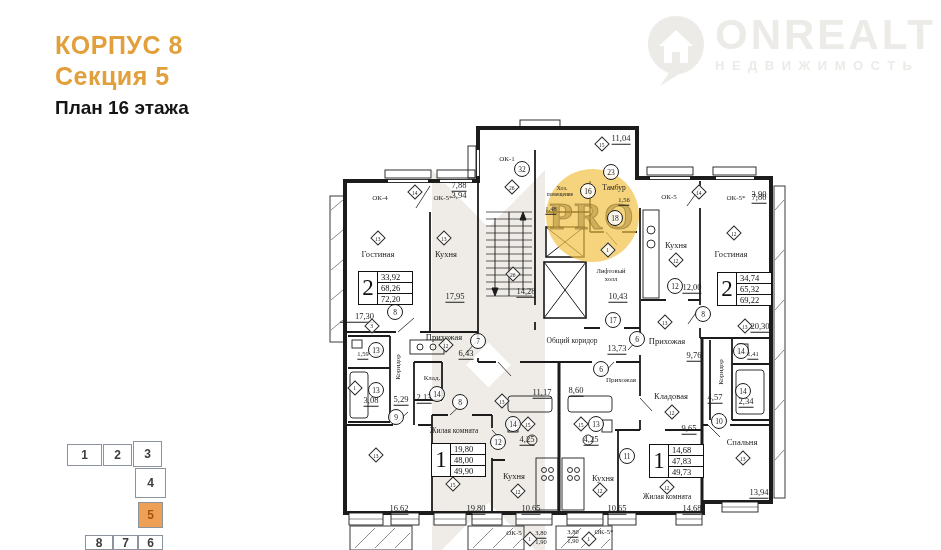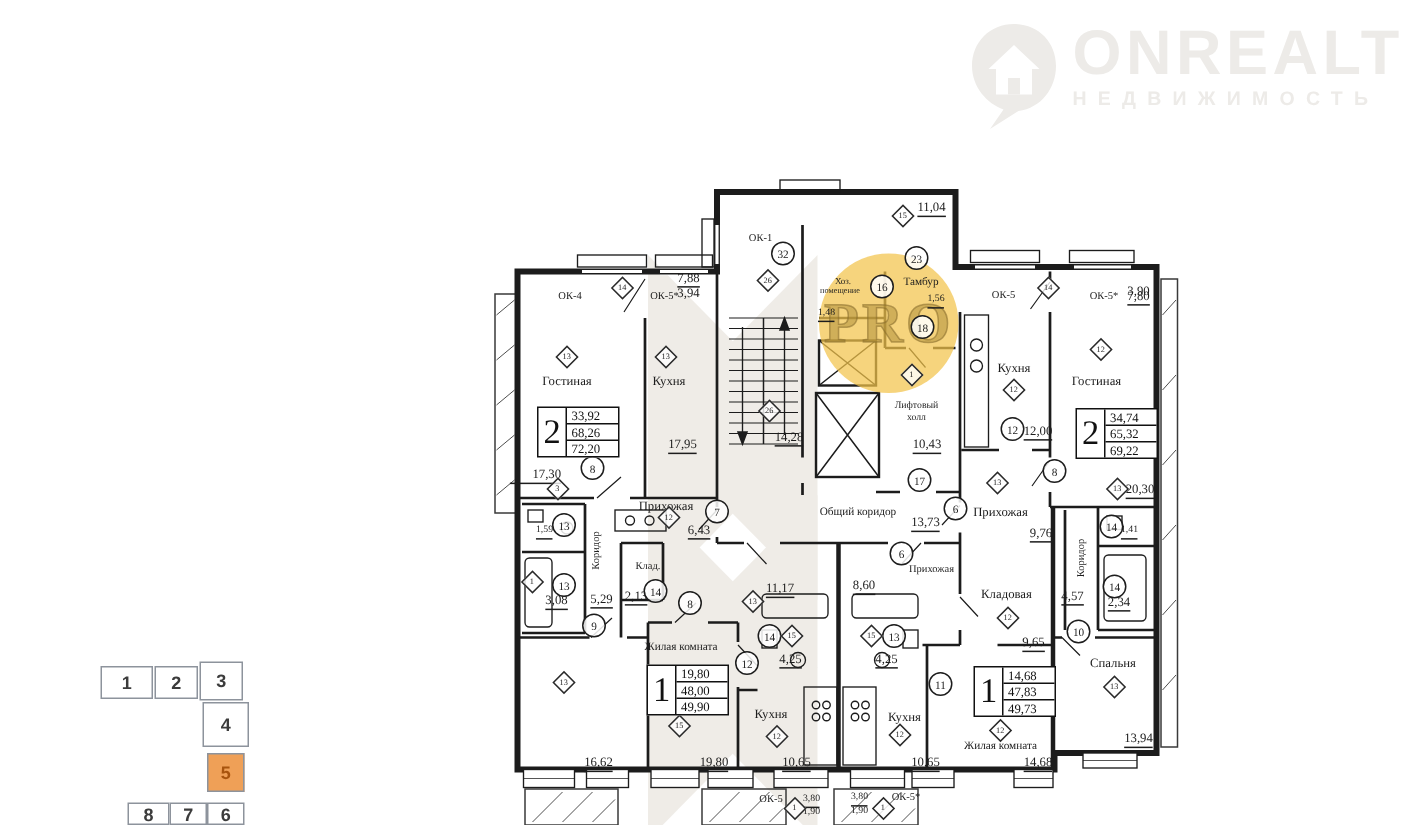--- a/index.html
+++ b/index.html
@@ -42,20 +42,25 @@
   
   .mm-sec{position:absolute;border:1.6px solid #8D939C;box-sizing:border-box;display:flex;
     align-items:center;justify-content:center;font-size:12px;font-weight:bold;color:#3c3c3c;background:#fff;}
   .mm-sec.active{background:#EFA057;color:#A8540E;}
 </style>
 </head>
 <body>
 
 <div id="stage">
 
+  <div class="hdr">
+    <div class="ttl">КОРПУС 8</div>
+    <div class="ttl">Секция 5</div>
+    <div class="plan">План 16 этажа</div>
+  </div>
 
   <div class="logo">
     <svg width="62" height="74" viewBox="0 0 62 74">
       <path d="M31 2 C15 2 3 14 3 30 C3 44 13 55 24 59 L15 72 L34 60 C49 58 59 45 59 30 C59 14 47 2 31 2 Z" fill="#edebe8"></path>
       <polygon points="31,16 48,32 43,32 43,49 19,49 19,32 14,32" fill="#ffffff"></polygon>
       <rect x="27" y="38" width="8" height="11" fill="#edebe8"></rect>
     </svg>
     <div class="txt">
       <div class="brand">ONREALT</div>
       <div class="sub">НЕДВИЖИМОСТЬ</div>
@@ -248,21 +253,21 @@
       <div class="plbl und" style="left: 759px; top: 198px;">7,80</div>
       <div class="plbl" style="left: 759px; top: 194px;">3,90</div>
       <div class="plbl und" style="left: 760px; top: 327px;">20,30</div>
       <div class="plbl und" style="left: 617px; top: 349px;">13,73</div>
       <div class="plbl und" style="left: 694px; top: 356px;">9,76</div>
       <div class="plbl und" style="left: 466px; top: 354px;">6,43</div>
       <div class="plbl und" style="left: 363px; top: 355px; font-size: 6.5px;">1,59</div>
       <div class="plbl und" style="left: 371px; top: 401px;">3,08</div>
       <div class="plbl und" style="left: 401px; top: 400px;">5,29</div>
       <div class="plbl und" style="left: 424px; top: 398px;">2,13</div>
-      <div class="plbl und" style="left: 520px; top: 393px;">11,17</div>
+      <div class="plbl und" style="left: 542px; top: 393px;">11,17</div>
       <div class="plbl und" style="left: 576px; top: 391px;">8,60</div>
       <div class="plbl und" style="left: 527px; top: 440px;">4,25</div>
       <div class="plbl und" style="left: 591px; top: 440px;">4,25</div>
       <div class="plbl und" style="left: 715px; top: 398px;">4,57</div>
       <div class="plbl und" style="left: 746px; top: 402px;">2,34</div>
       <div class="plbl und" style="left: 753px; top: 355px; font-size: 6.5px;">1,41</div>
       <div class="plbl und" style="left: 689px; top: 429px;">9,65</div>
       <div class="plbl und" style="left: 399px; top: 509px;">16,62</div>
       <div class="plbl und" style="left: 476px; top: 509px;">19,80</div>
       <div class="plbl und" style="left: 531px; top: 509px;">10,65</div>

